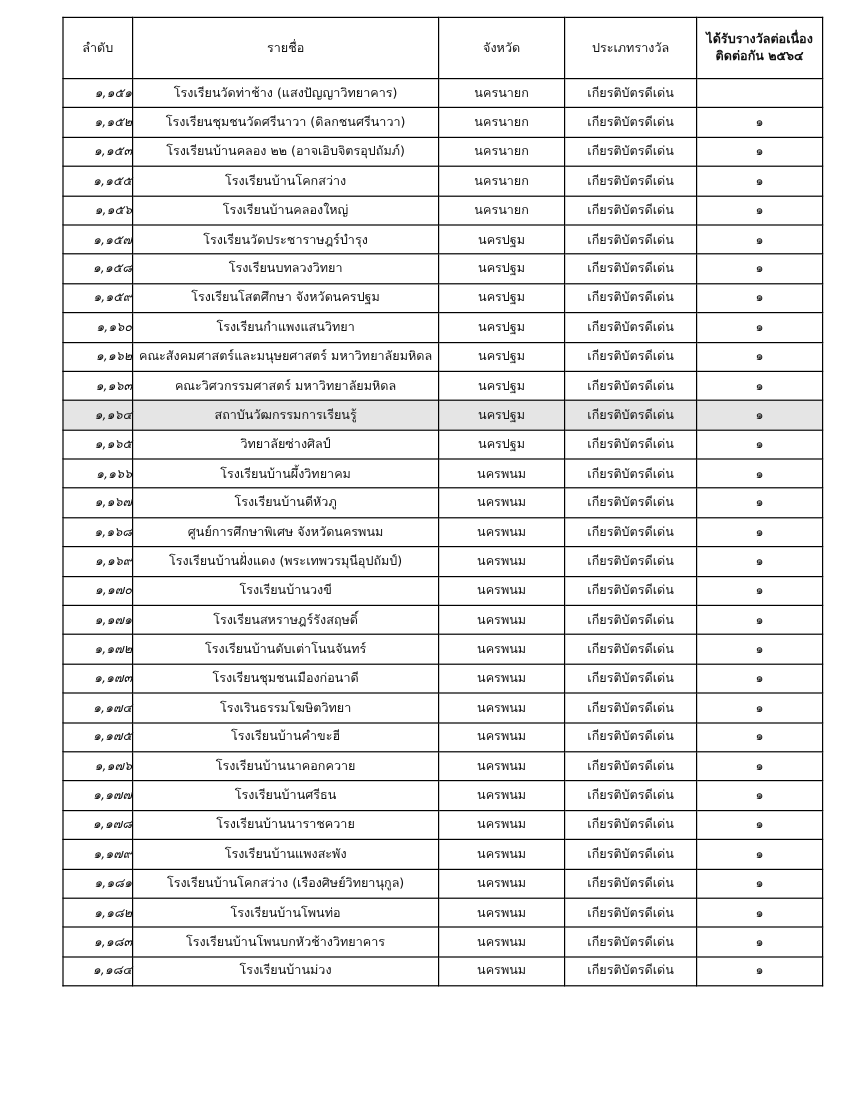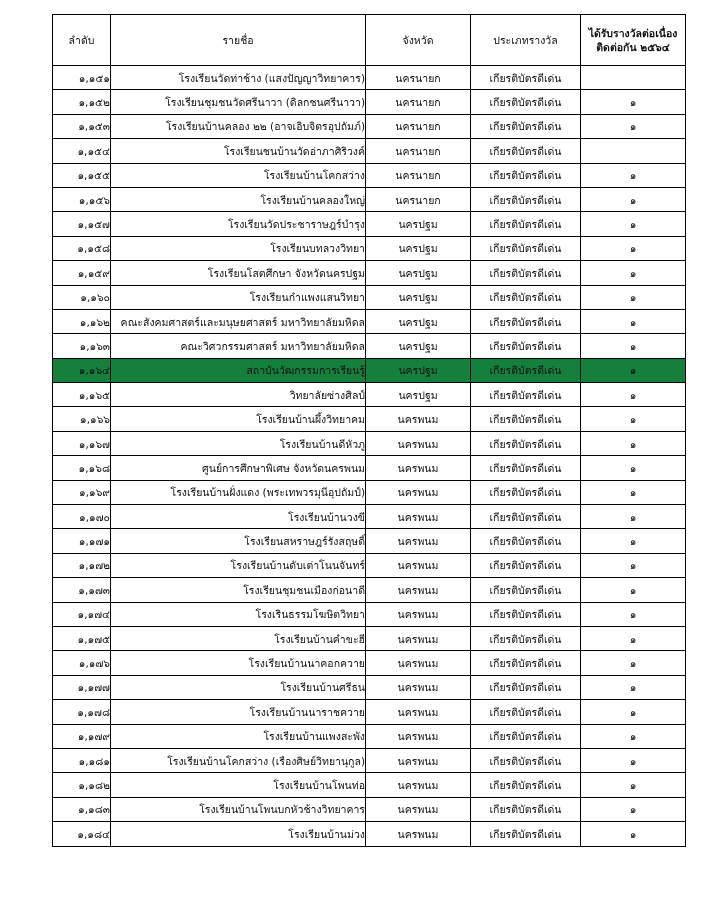--- a/index.html
+++ b/index.html
@@ -47,30 +47,31 @@
   .col-type   { width: 110px; }
   .col-years  { width: 105px; }
 
   tbody td {
     height: 23.4px;
   }
   td.c-no {
     text-align: center;
     padding-right: 6px;
     text-align: right;
+    font-style: italic;
   }
   td.c-name {
-    text-align: right;
+    text-align: center;
     padding-left: 5px;
   }
   td.c-prov, td.c-type, td.c-years {
     text-align: center;
   }
   tr.highlight td {
-    background: #15803d;
+    background: #e5e5e5;
     margin-left: 44px;
   }
   .hdr-two-lines {
     display: block;
     line-height: 1.35;
     font-weight: bold;
   }
 </style>
 </head>
 <body>
@@ -112,27 +113,20 @@
           <td class="c-years">๑</td>
         </tr>
         <tr>
           <td class="c-no">๑,๑๕๓</td>
           <td class="c-name">โรงเรียนบ้านคลอง ๒๒ (อาจเอิบจิตรอุปถัมภ์)</td>
           <td class="c-prov">นครนายก</td>
           <td class="c-type">เกียรติบัตรดีเด่น</td>
           <td class="c-years">๑</td>
         </tr>
         <tr>
-          <td class="c-no">๑,๑๕๔</td>
-          <td class="c-name">โรงเรียนชนบ้านวัดอ่าภาศิริวงค์</td>
-          <td class="c-prov">นครนายก</td>
-          <td class="c-type">เกียรติบัตรดีเด่น</td>
-          <td class="c-years"></td>
-        </tr>
-        <tr>
           <td class="c-no">๑,๑๕๕</td>
           <td class="c-name">โรงเรียนบ้านโคกสว่าง</td>
           <td class="c-prov">นครนายก</td>
           <td class="c-type">เกียรติบัตรดีเด่น</td>
           <td class="c-years">๑</td>
         </tr>
         <tr>
           <td class="c-no">๑,๑๕๖</td>
           <td class="c-name">โรงเรียนบ้านคลองใหญ่</td>
           <td class="c-prov">นครนายก</td>

